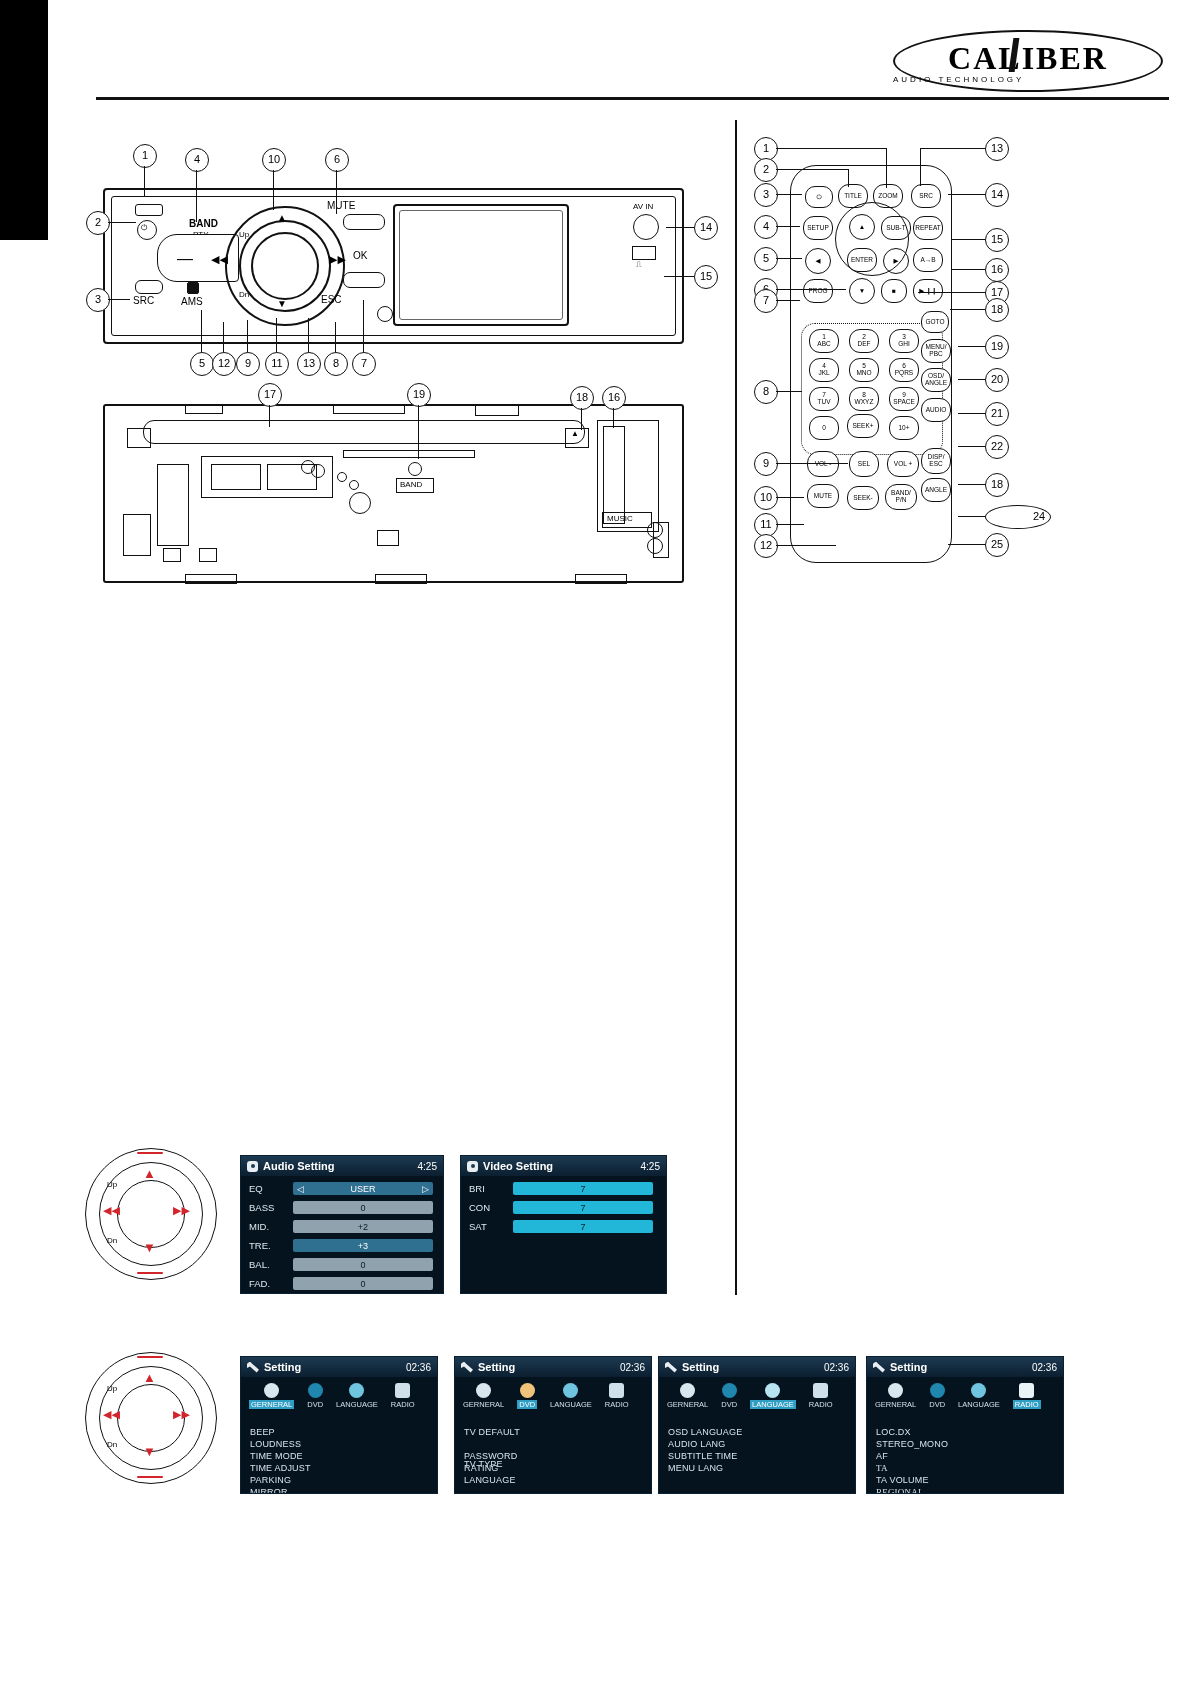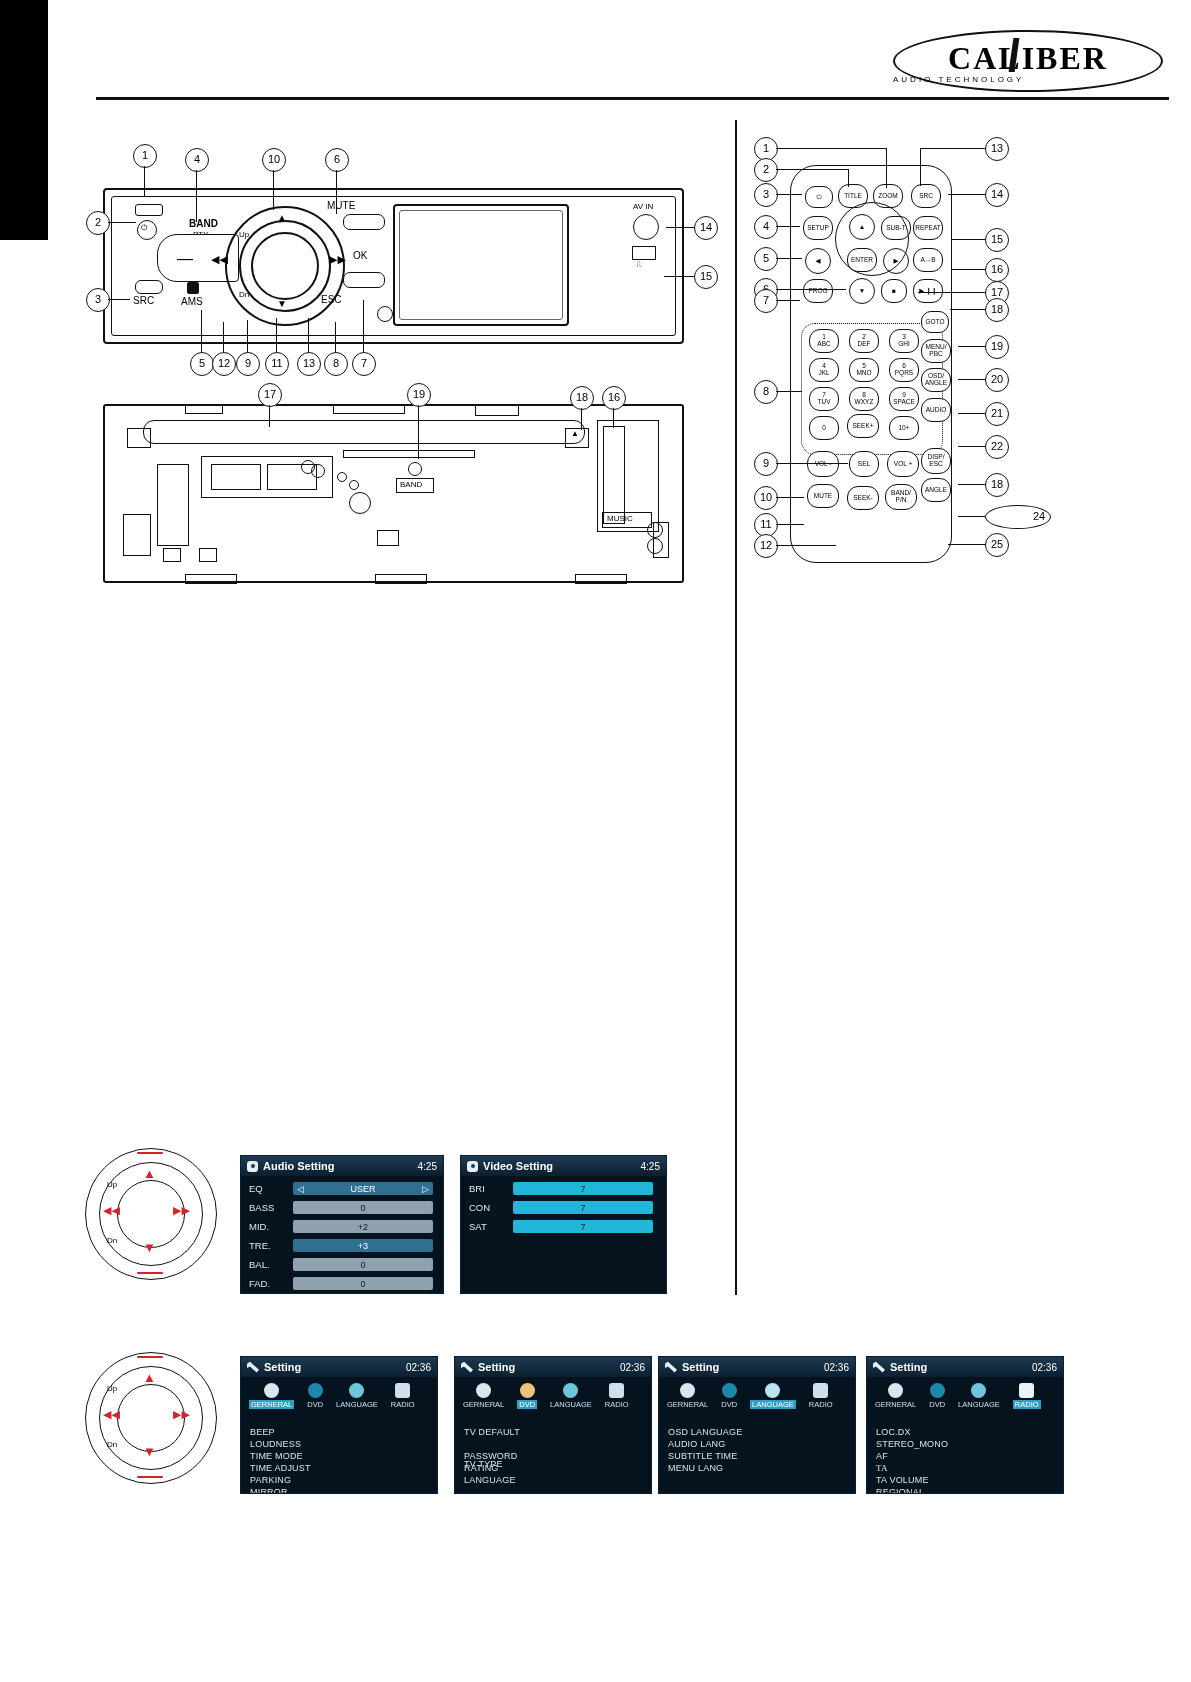--- a/index.html
+++ b/index.html
@@ -741,14 +741,14 @@
     <div class="tabitem active">
         <div class="tabicon" style="background:#e8f2f7;border-radius:3px;"></div>
         <span class="tablabel">RADIO</span>
       </div>
   </div>
   <div class="menu-item" style="top:70px;">LOC.DX</div>
   <div class="menu-item" style="top:82px;">STEREO_MONO</div>
   <div class="menu-item" style="top:94px;">AF</div>
   <div class="menu-item" style="top:106px;font-family:Liberation Serif, serif;">TA</div>
   <div class="menu-item" style="top:118px;">TA VOLUME</div>
-  <div class="menu-item" style="top:130px;">REGIONAL</div>
+  <div class="menu-item" style="top:130px;font-family:Liberation Serif, serif;">REGIONAL</div>
 </div>
 
 </body></html>

